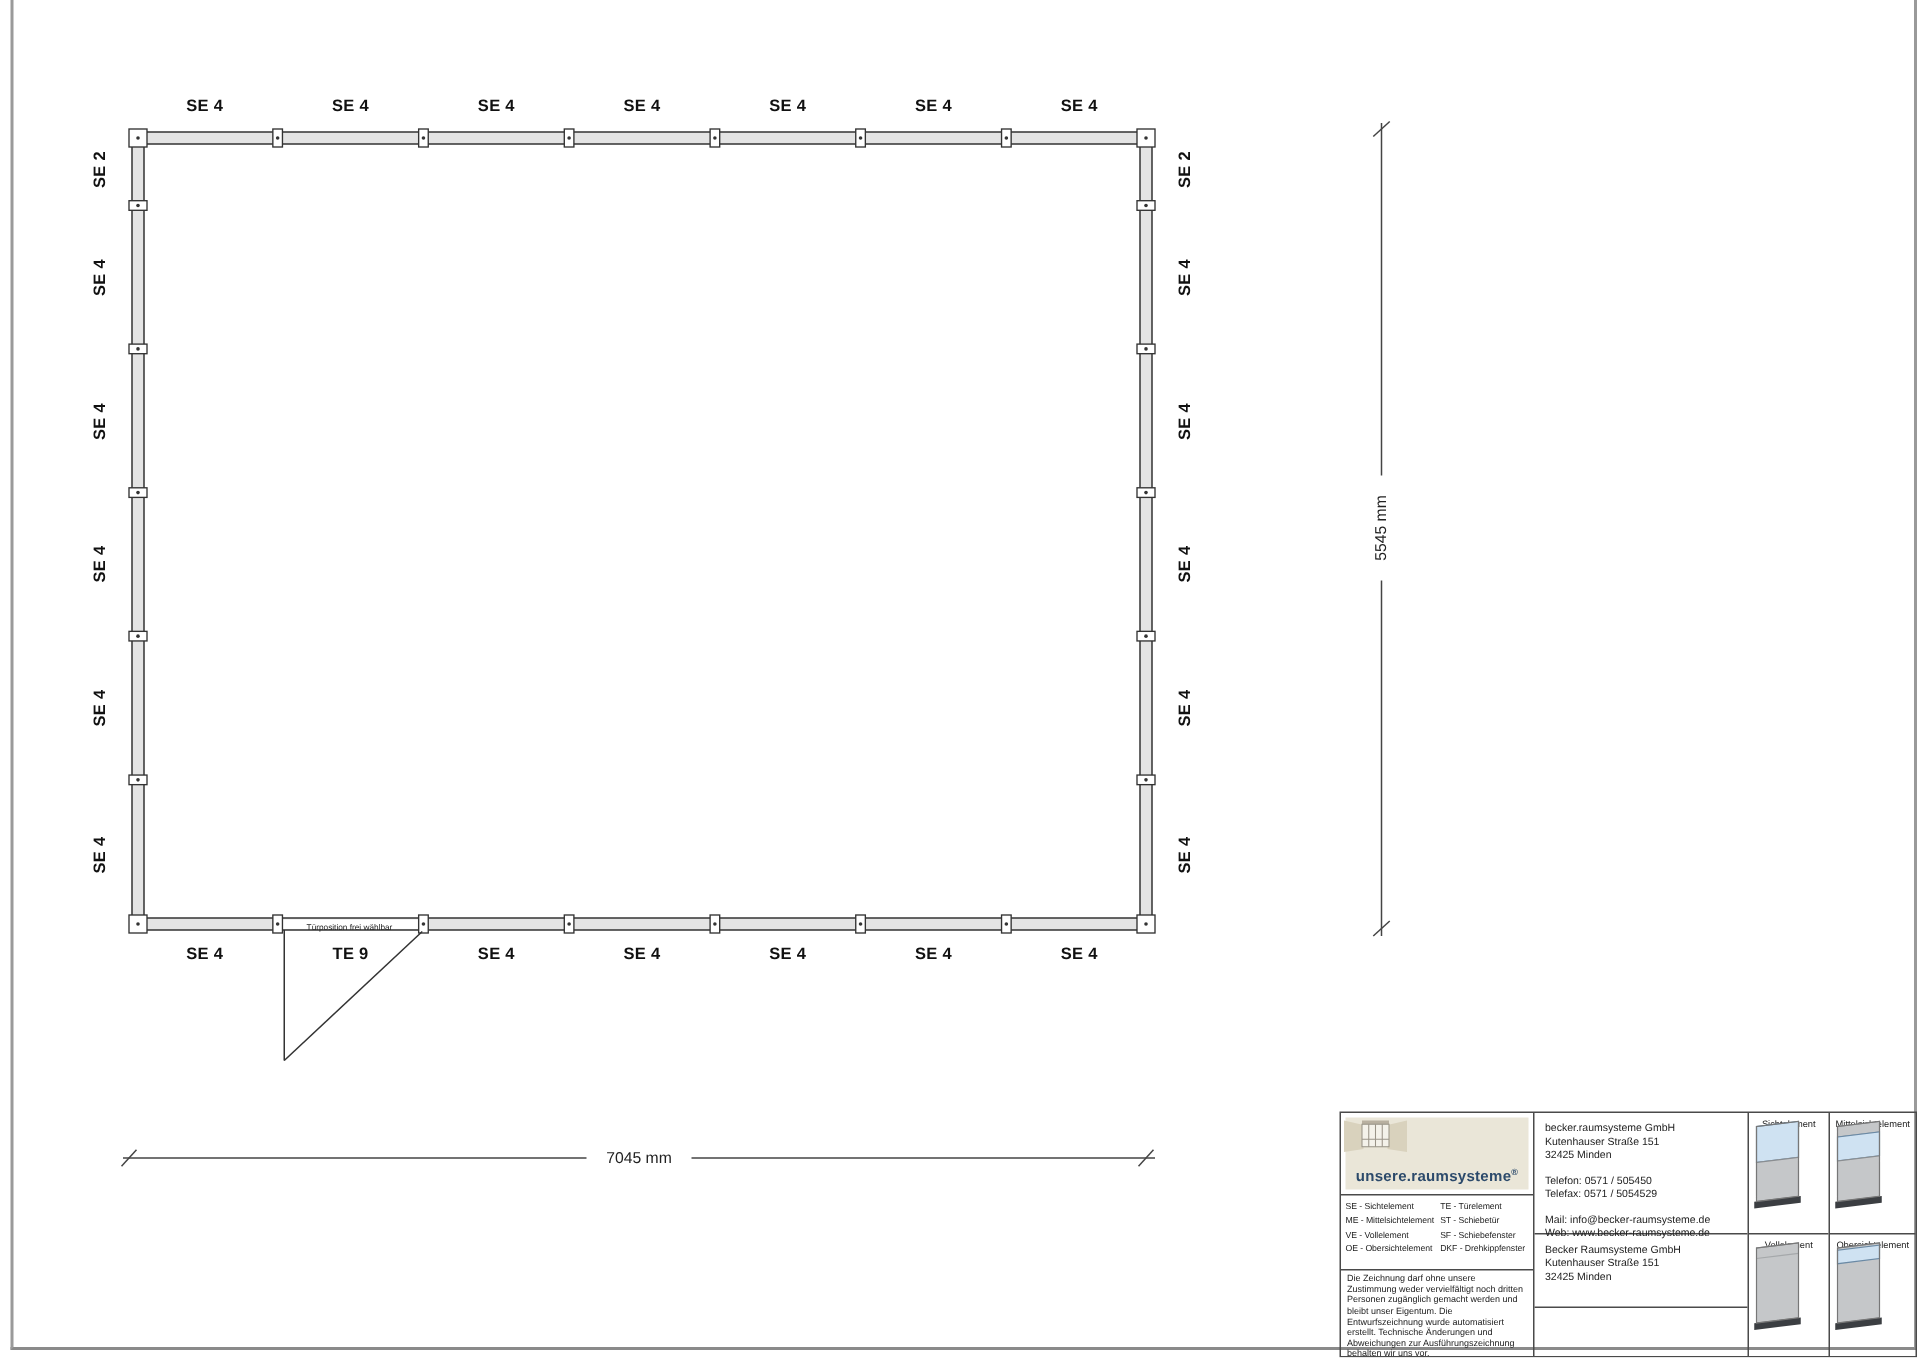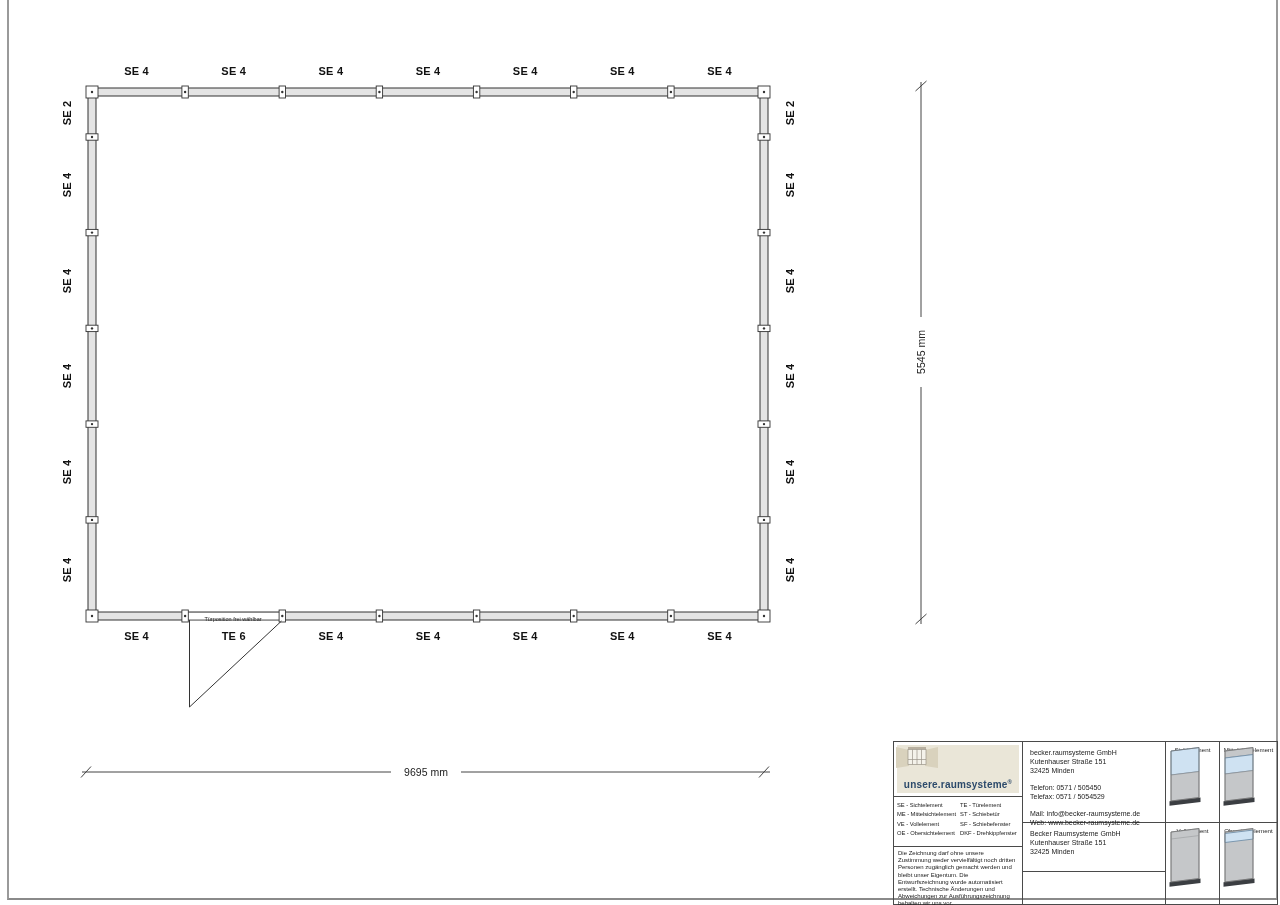--- a/index.html
+++ b/index.html
@@ -119,21 +119,21 @@
 
   <div class="plan-label" style="left:106.5px;top:64px">SE 4</div>
   <div class="plan-label" style="left:203.7px;top:64px">SE 4</div>
   <div class="plan-label" style="left:300.9px;top:64px">SE 4</div>
   <div class="plan-label" style="left:398px;top:64px">SE 4</div>
   <div class="plan-label" style="left:495.2px;top:64px">SE 4</div>
   <div class="plan-label" style="left:592.3px;top:64px">SE 4</div>
   <div class="plan-label" style="left:689.5px;top:64px">SE 4</div>
 
   <div class="plan-label" style="left:106.5px;top:629px">SE 4</div>
-  <div class="plan-label" style="left:203.7px;top:629px">TE 6</div>
+  <div class="plan-label" style="left:203.7px;top:629px">TE 9</div>
   <div class="plan-label" style="left:300.9px;top:629px">SE 4</div>
   <div class="plan-label" style="left:398px;top:629px">SE 4</div>
   <div class="plan-label" style="left:495.2px;top:629px">SE 4</div>
   <div class="plan-label" style="left:592.3px;top:629px">SE 4</div>
   <div class="plan-label" style="left:689.5px;top:629px">SE 4</div>
 
   <div class="plan-label rot" style="left:37px;top:105.5px">SE 2</div>
   <div class="plan-label rot" style="left:37px;top:177.8px">SE 4</div>
   <div class="plan-label rot" style="left:37px;top:273.5px">SE 4</div>
   <div class="plan-label rot" style="left:37px;top:369.3px">SE 4</div>
@@ -141,21 +141,21 @@
   <div class="plan-label rot" style="left:37px;top:563px">SE 4</div>
 
   <div class="plan-label rot" style="left:760px;top:105.5px">SE 2</div>
   <div class="plan-label rot" style="left:760px;top:177.8px">SE 4</div>
   <div class="plan-label rot" style="left:760px;top:273.5px">SE 4</div>
   <div class="plan-label rot" style="left:760px;top:369.3px">SE 4</div>
   <div class="plan-label rot" style="left:760px;top:465px">SE 4</div>
   <div class="plan-label rot" style="left:760px;top:563px">SE 4</div>
 
   <div class="door-note" style="left:197px;top:616px">Türposition frei wählbar</div>
-  <div class="dim-label" style="left:391px;top:765px">9695 mm</div>
+  <div class="dim-label" style="left:391px;top:765px">7045 mm</div>
   <div class="dim-label rot" style="left:886px;top:345px">5545 mm</div>
 
   <div id="titleblock">
 
     <div class="cell br" style="left:0;top:0;width:129px;height:162px">
       <div class="cell bb tb-logo" style="left:0;top:0;width:128px;height:55px">
         <div class="logo-box">
           <svg width="46" height="27" viewBox="0 0 46 27">
             <polygon points="2,5 15,8 15,24 2,26" fill="#d9d2bd"></polygon>
             <polygon points="31,8 44,5 44,26 31,24" fill="#d9d2bd"></polygon>

